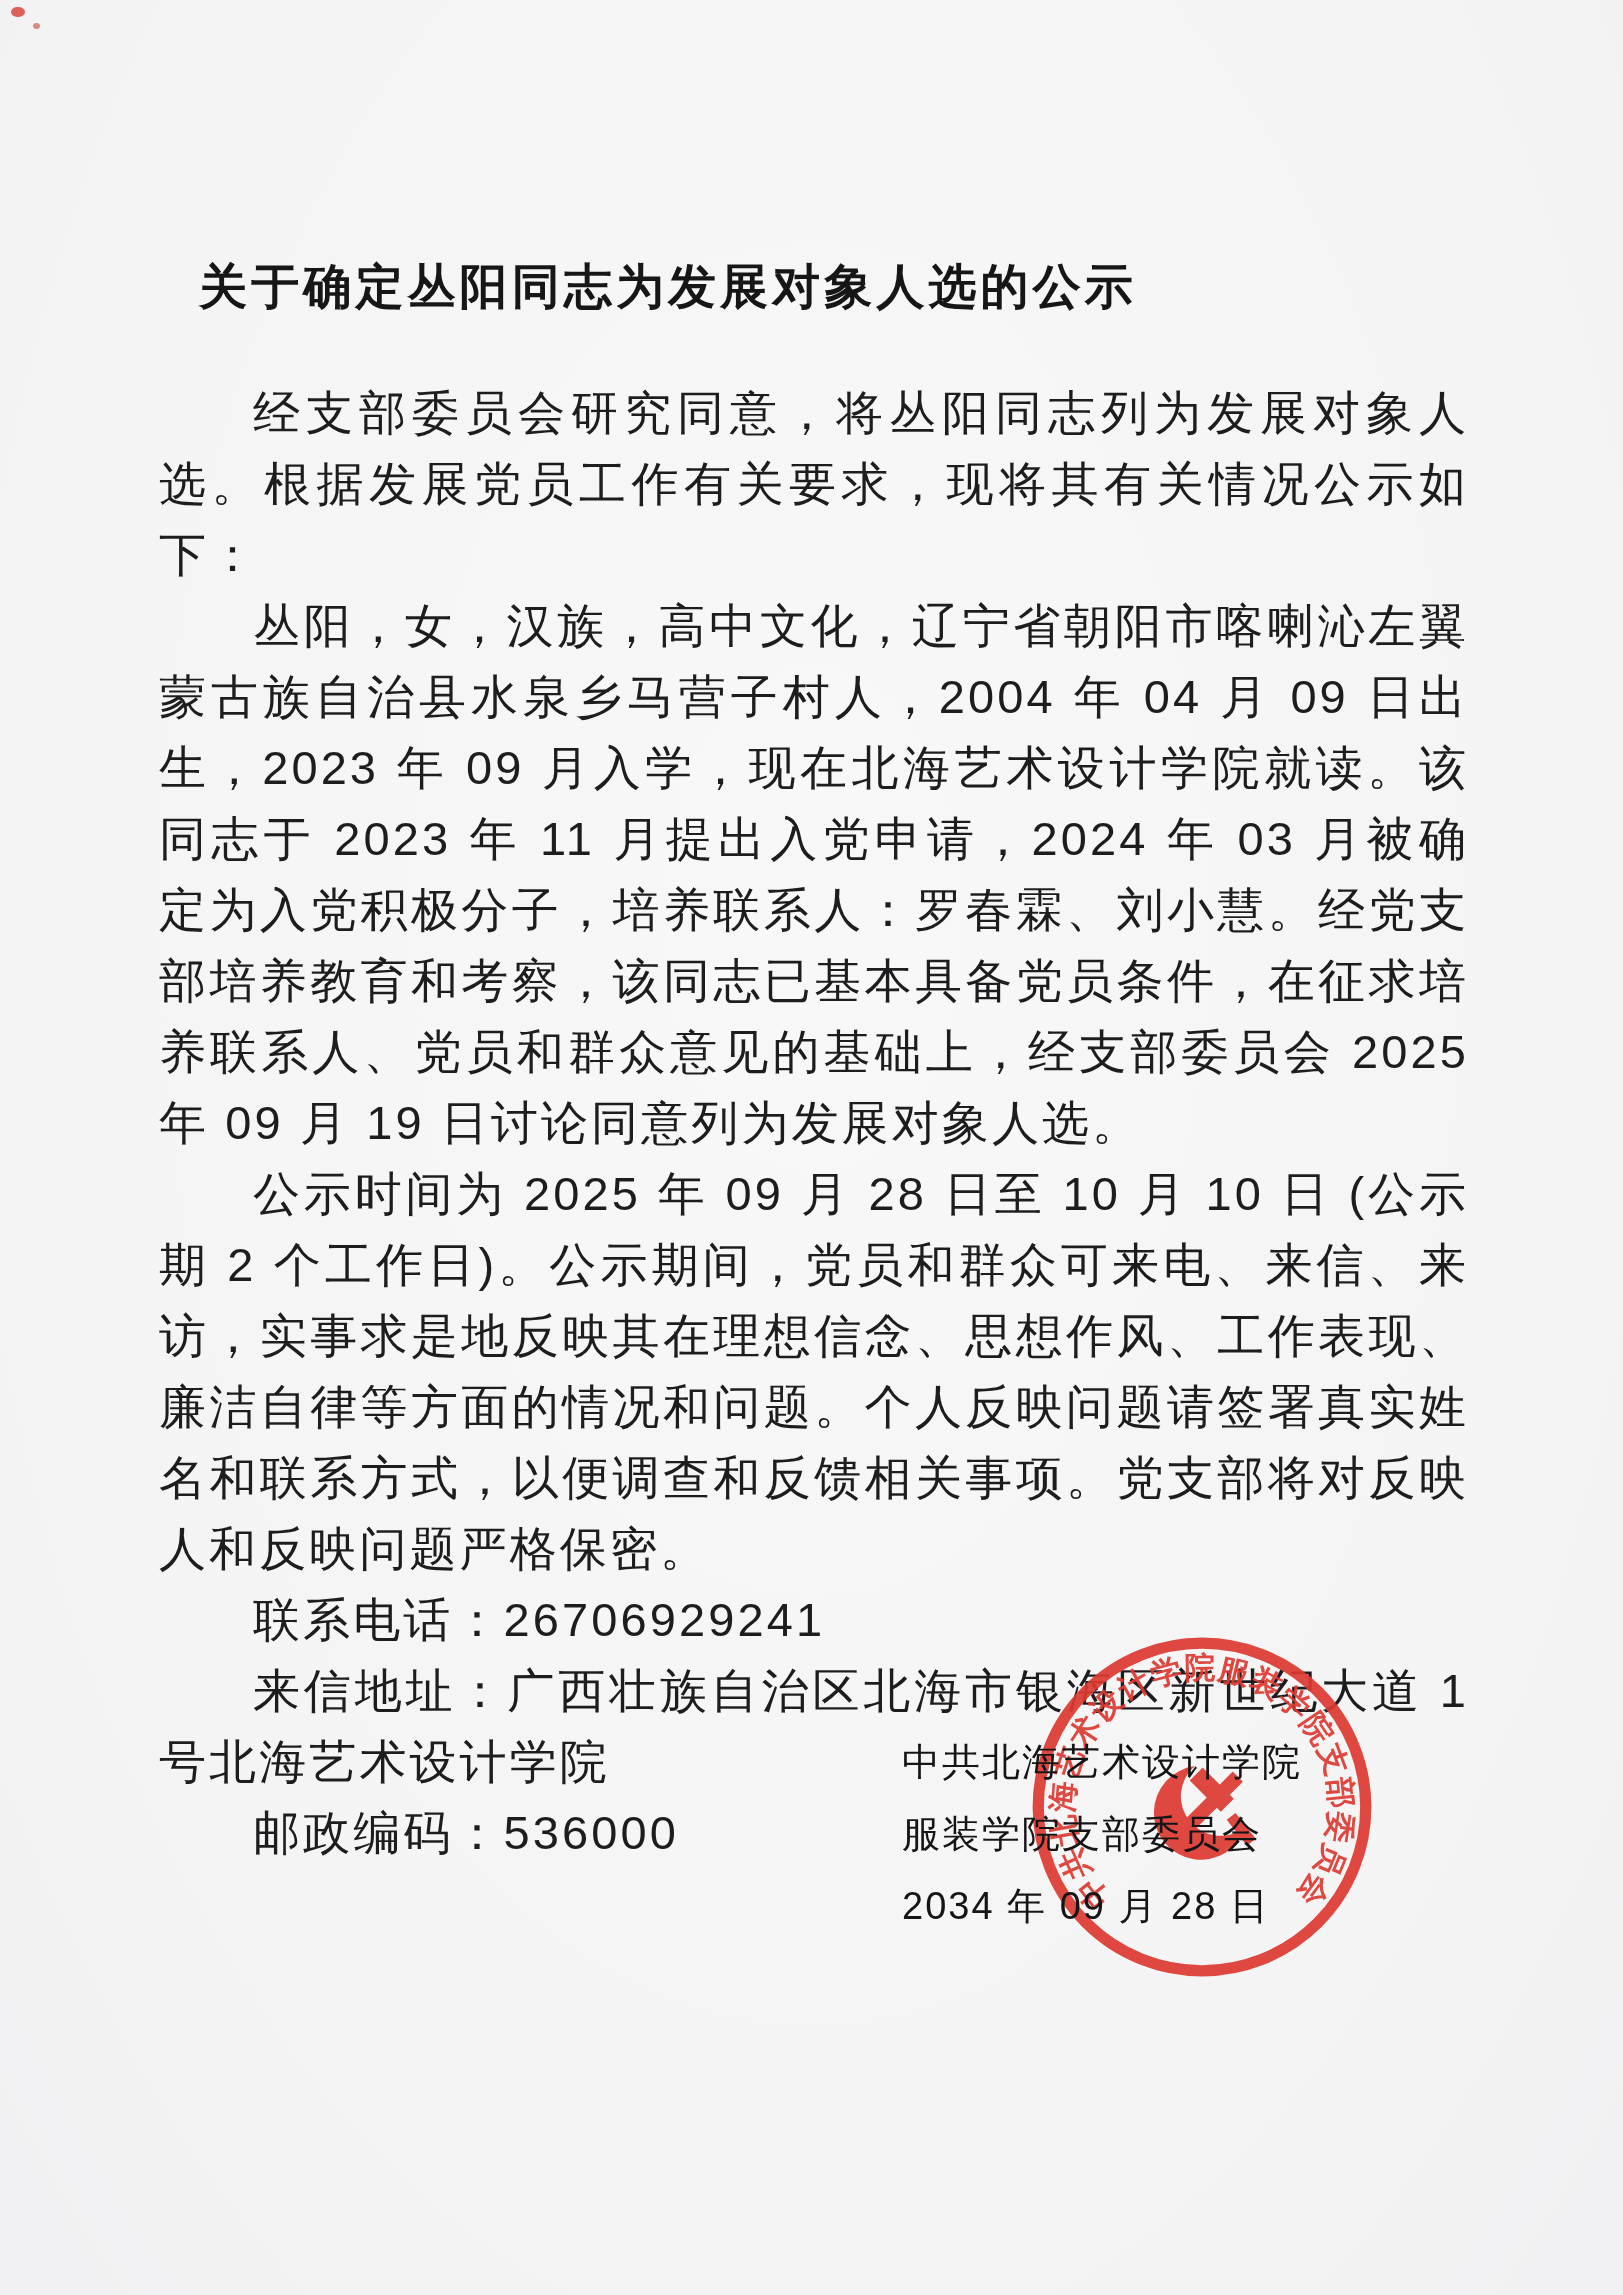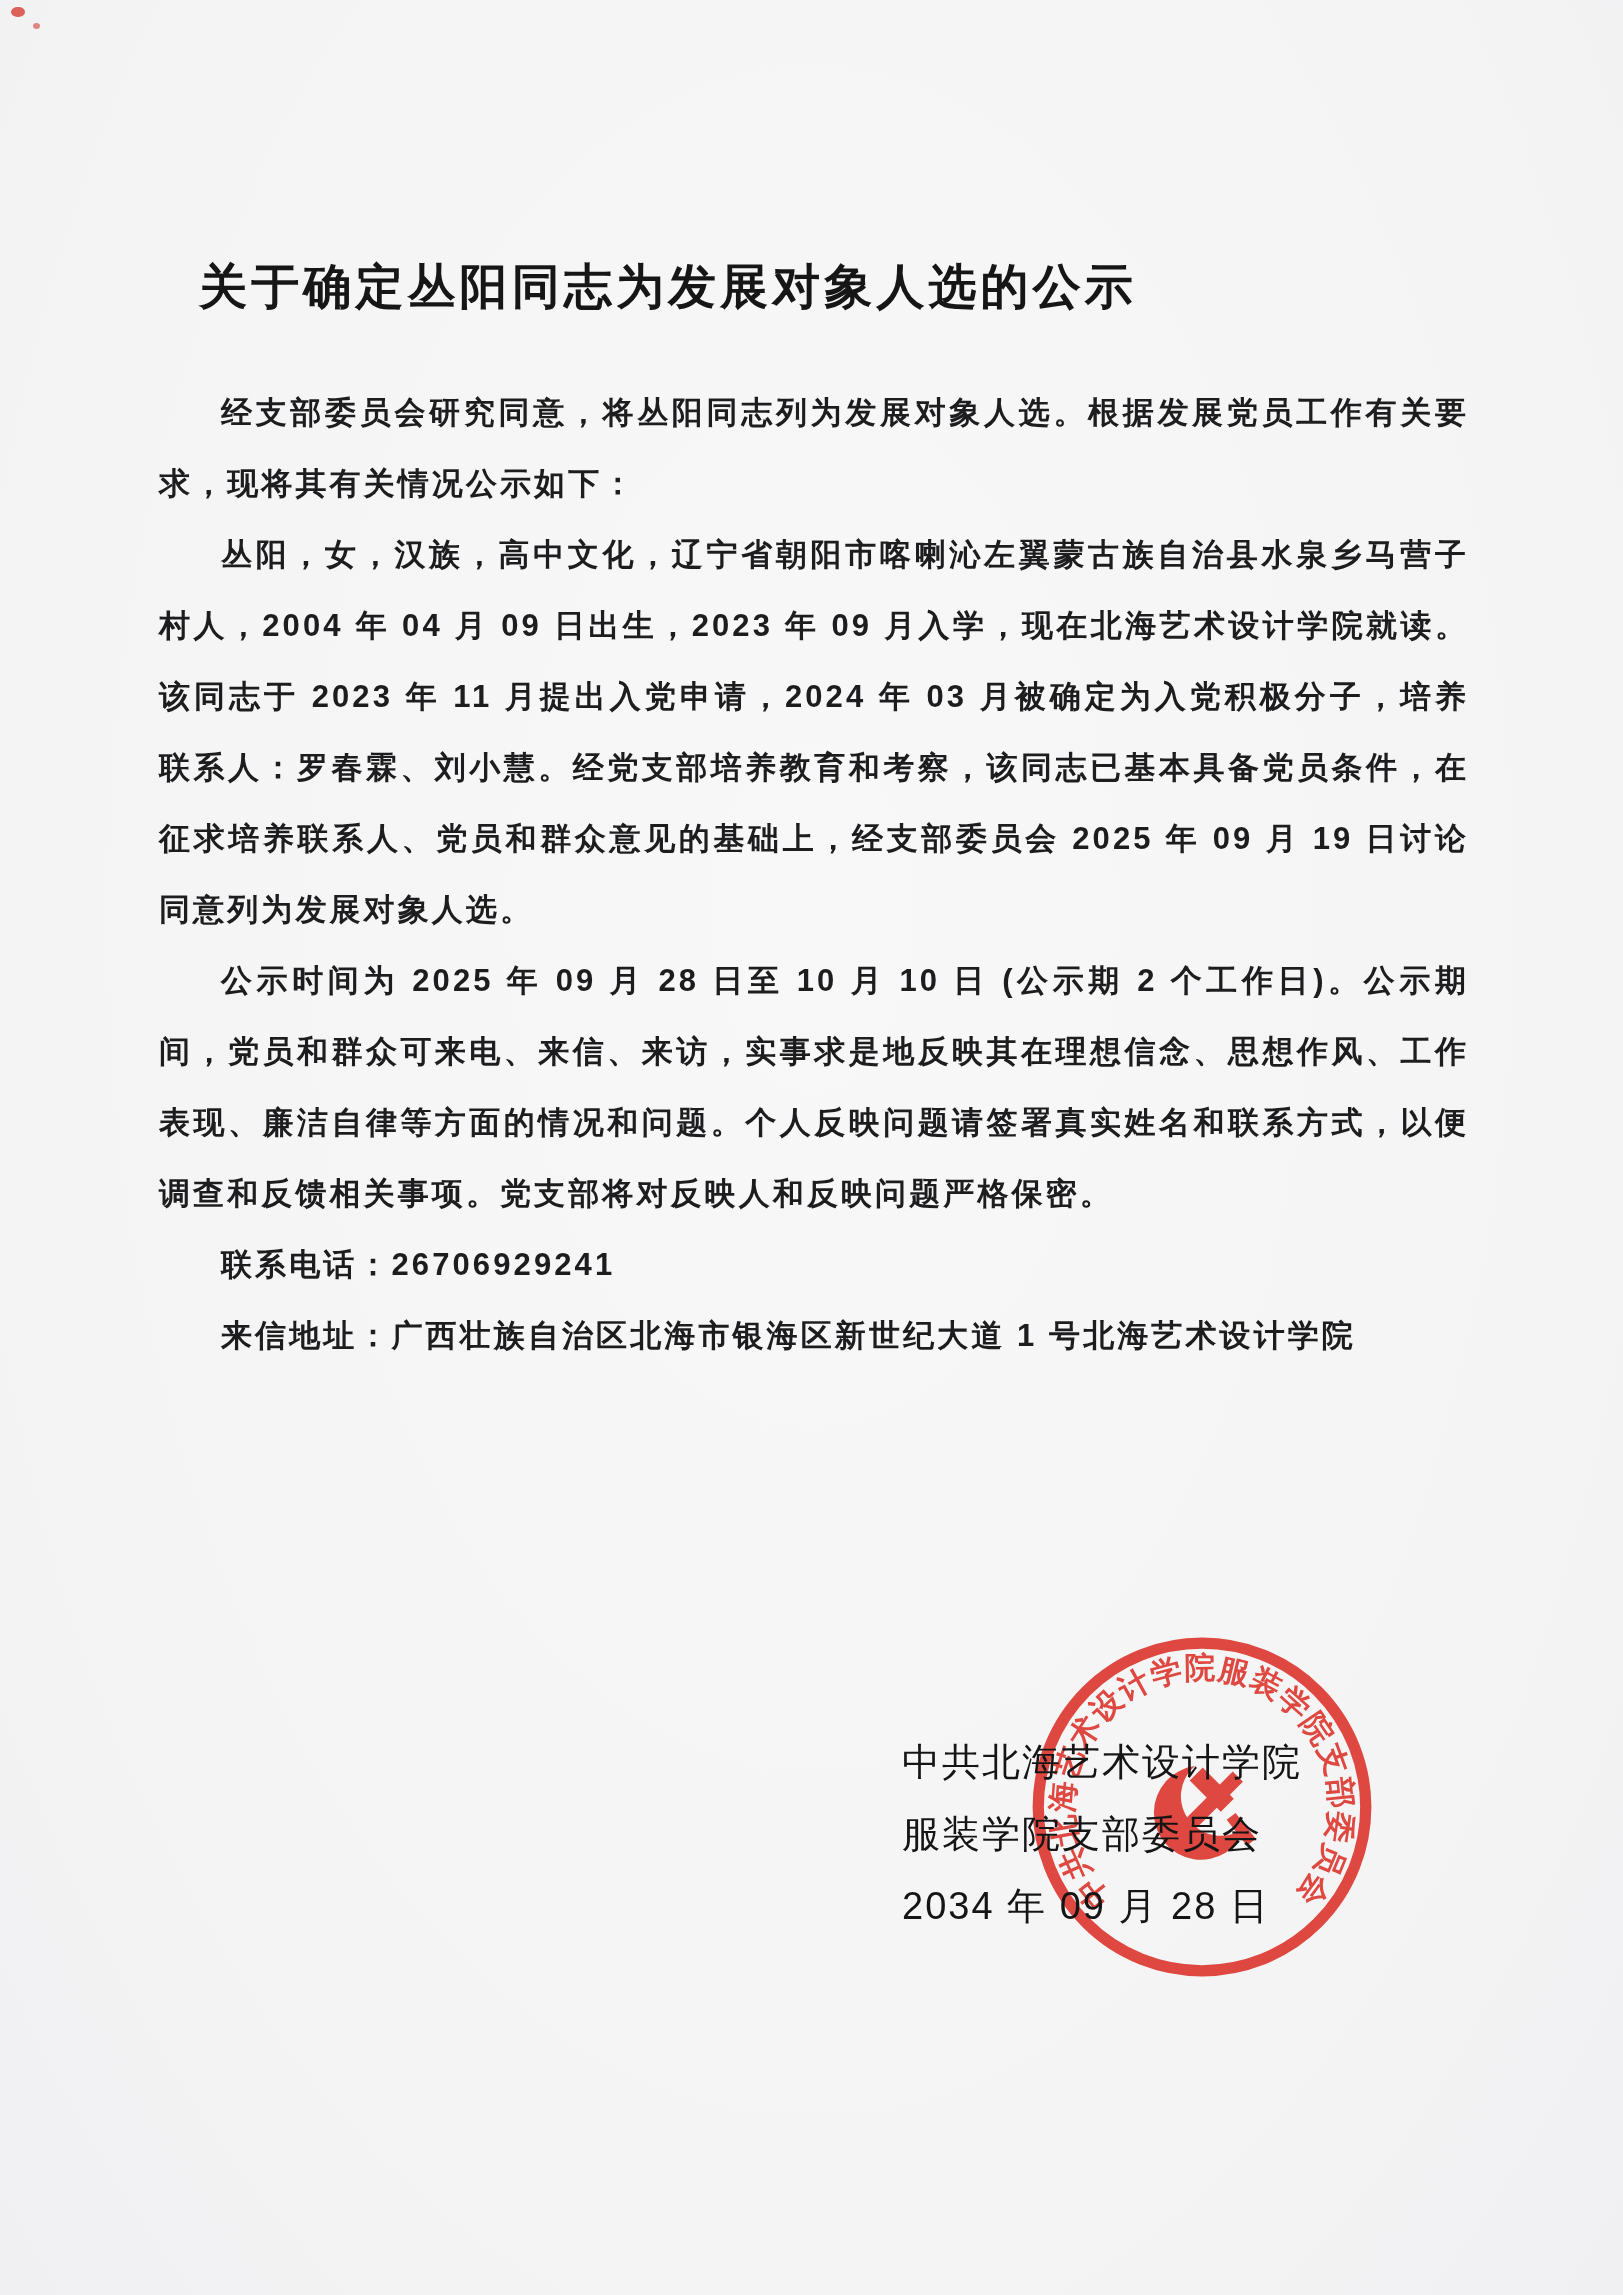--- a/index.html
+++ b/index.html
@@ -20,26 +20,25 @@
     font-weight:700;
     font-size:48px;
     letter-spacing:4.1px;
     color:#161617;
     margin:0;
   }
   .doc-body{
     position:absolute;
     left:159px;top:377px;
     width:1310px;
-    font-size:31px;
+    font-size:47px;
     line-height:71px;
     letter-spacing:3.1px;
     text-align:justify;
     color:#1d1d1f;
-    font-weight:bold;
   }
   .doc-body p{
     margin:0;
     text-indent:2em;
   }
   .seal{
     position:absolute;
     left:1028px;top:1633px;
     width:348px;height:348px;
     opacity:0.92;
@@ -68,20 +67,21 @@
   <div class="speck speck2"></div>
 
   <h1 class="doc-title">关于确定丛阳同志为发展对象人选的公示</h1>
 
   <div class="doc-body">
     <p>经支部委员会研究同意，将丛阳同志列为发展对象人选。根据发展党员工作有关要求，现将其有关情况公示如下：</p>
     <p>丛阳，女，汉族，高中文化，辽宁省朝阳市喀喇沁左翼蒙古族自治县水泉乡马营子村人，2004 年 04 月 09 日出生，2023 年 09 月入学，现在北海艺术设计学院就读。该同志于 2023 年 11 月提出入党申请，2024 年 03 月被确定为入党积极分子，培养联系人：罗春霖、刘小慧。经党支部培养教育和考察，该同志已基本具备党员条件，在征求培养联系人、党员和群众意见的基础上，经支部委员会 2025 年 09 月 19 日讨论同意列为发展对象人选。</p>
     <p>公示时间为 2025 年 09 月 28 日至 10 月 10 日 (公示期 2 个工作日)。公示期间，党员和群众可来电、来信、来访，实事求是地反映其在理想信念、思想作风、工作表现、廉洁自律等方面的情况和问题。个人反映问题请签署真实姓名和联系方式，以便调查和反馈相关事项。党支部将对反映人和反映问题严格保密。</p>
     <p>联系电话：26706929241</p>
     <p>来信地址：广西壮族自治区北海市银海区新世纪大道 1 号北海艺术设计学院</p>
+    <p>邮政编码：536000</p>
   </div>
 
   <svg class="seal" viewBox="0 0 680 680" xmlns="http://www.w3.org/2000/svg">
     <circle cx="340" cy="340" r="320" fill="none" stroke="#dd3a31" stroke-width="22"></circle>
     <g fill="#dd3a31" transform="translate(340,352)">
       <path d="M -14 -92 A 92 92 0 1 0 86 26 A 68 68 0 1 1 -14 -92 Z"></path>
       <rect x="-15" y="-100" width="28" height="158" transform="rotate(45)"></rect>
       <rect x="-62" y="-64" width="86" height="36" transform="rotate(45)"></rect>
       <rect x="30" y="40" width="22" height="64" transform="rotate(-38)"></rect>
     </g>

